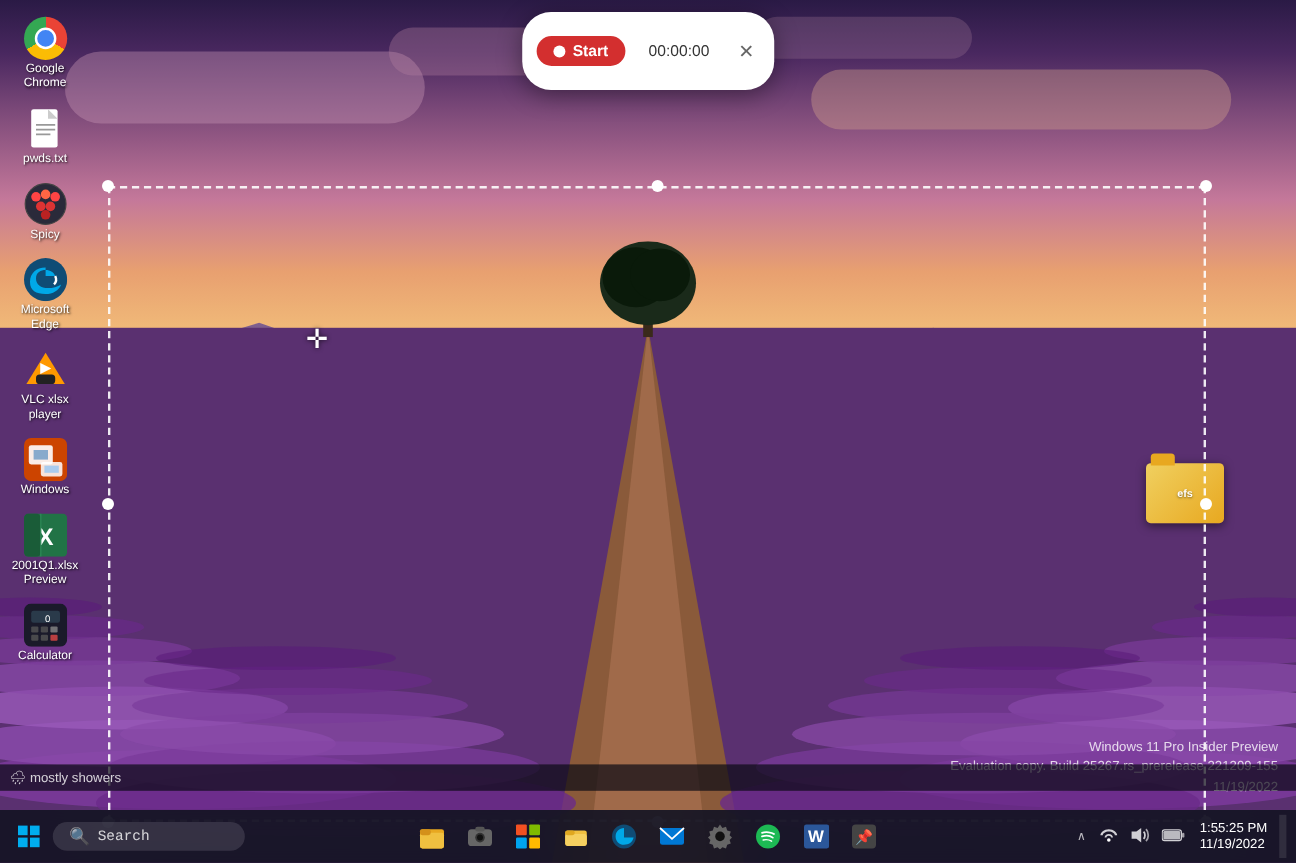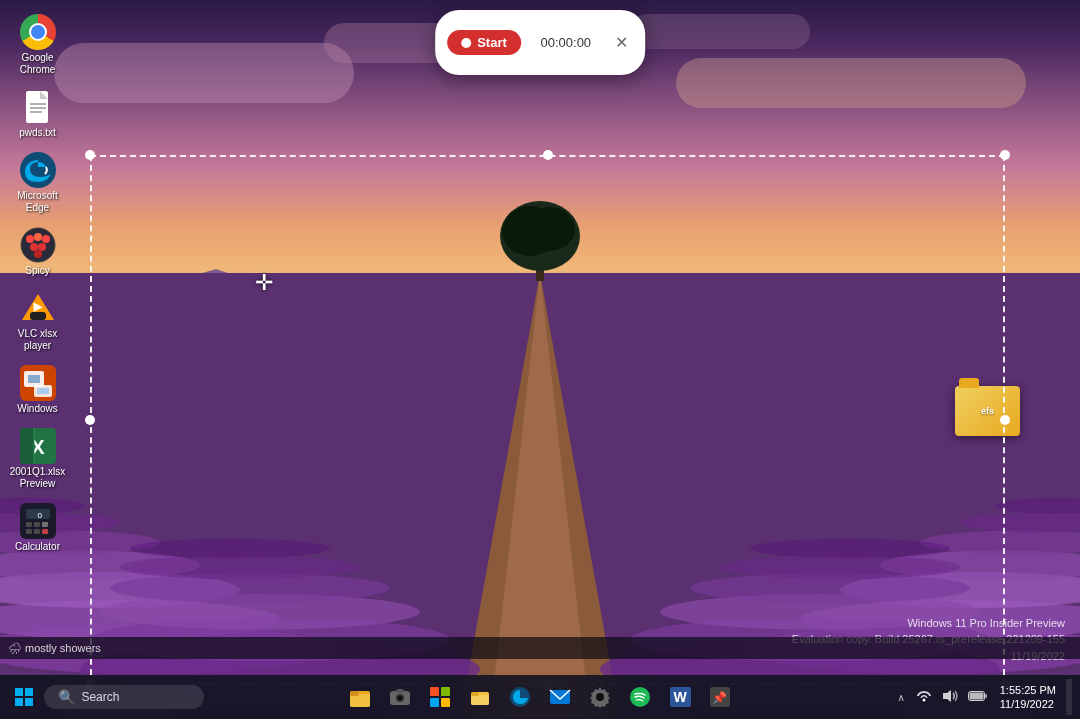--- a/index.html
+++ b/index.html
@@ -332,20 +332,21 @@
     }
 
     .search-icon-tb {
       color: rgba(255,255,255,0.7);
       font-size: 14px;
     }
 
     .search-text {
       color: rgba(255,255,255,0.8);
       font-size: 12px;
+      font-family: Liberation Mono, monospace;
     }
 
     .tray-icon {
       font-size: 14px;
       cursor: pointer;
       padding: 2px;
     }
 
     .clock {
       text-align: left;
@@ -553,41 +554,41 @@
           <line x1="6" y1="18" x2="22" y2="18" stroke="#999" stroke-width="1.5"></line>
           <line x1="6" y1="22" x2="18" y2="22" stroke="#999" stroke-width="1.5"></line>
         </svg>
       </div>
       <span class="icon-label">pwds.txt</span>
     </div>
 
     <div class="desktop-icon">
       <div class="icon-img">
         <svg width="36" height="36" viewBox="0 0 36 36">
-          <circle cx="18" cy="18" r="18" fill="#0f4c75"></circle>
-          <path d="M18 8 C10 8 5 13 5 20 C5 27 10 30 18 30 C24 30 29 27 31 22 C28 24 24 25 20 25 C14 25 10 22 10 17 C10 12 14 10 18 10 C22 10 25 12 26 15 L18 15 Z" fill="#00a8e8"></path>
-          <path d="M26 15 C27 17 27 20 25 22" stroke="white" stroke-width="2" fill="none"></path>
-        </svg>
-      </div>
-      <span class="icon-label">Microsoft Edge</span>
-    </div>
-
-    <div class="desktop-icon">
-      <div class="icon-img">
-        <svg width="36" height="36" viewBox="0 0 36 36">
           <circle cx="18" cy="18" r="17" fill="#2a2a3a" stroke="#444" stroke-width="1"></circle>
           <circle cx="10" cy="12" r="4" fill="#ff4444"></circle>
           <circle cx="18" cy="10" r="4" fill="#ff6644"></circle>
           <circle cx="26" cy="12" r="4" fill="#ff4444"></circle>
           <circle cx="14" cy="20" r="4" fill="#dd3333"></circle>
           <circle cx="22" cy="20" r="4" fill="#dd3333"></circle>
           <circle cx="18" cy="27" r="4" fill="#bb2222"></circle>
         </svg>
       </div>
       <span class="icon-label">Spicy</span>
+    </div>
+
+    <div class="desktop-icon">
+      <div class="icon-img">
+        <svg width="36" height="36" viewBox="0 0 36 36">
+          <circle cx="18" cy="18" r="18" fill="#0f4c75"></circle>
+          <path d="M18 8 C10 8 5 13 5 20 C5 27 10 30 18 30 C24 30 29 27 31 22 C28 24 24 25 20 25 C14 25 10 22 10 17 C10 12 14 10 18 10 C22 10 25 12 26 15 L18 15 Z" fill="#00a8e8"></path>
+          <path d="M26 15 C27 17 27 20 25 22" stroke="white" stroke-width="2" fill="none"></path>
+        </svg>
+      </div>
+      <span class="icon-label">Microsoft Edge</span>
     </div>
 
     <div class="desktop-icon">
       <div class="icon-img">
         <svg width="36" height="36" viewBox="0 0 36 36">
           <polygon points="18,4 34,30 2,30" fill="#f90"></polygon>
           <rect x="10" y="22" width="16" height="8" rx="3" fill="#222"></rect>
           <text x="18" y="20" text-anchor="middle" font-size="11" font-weight="bold" fill="white">▶</text>
         </svg>
       </div>

